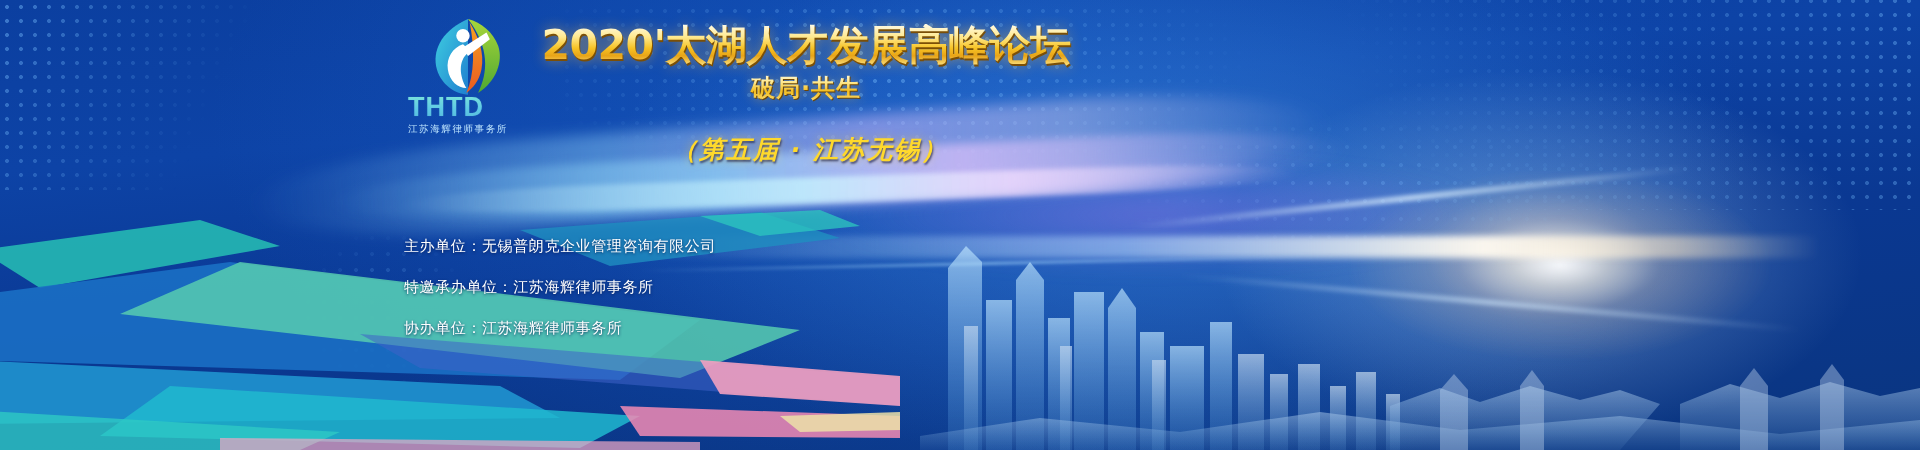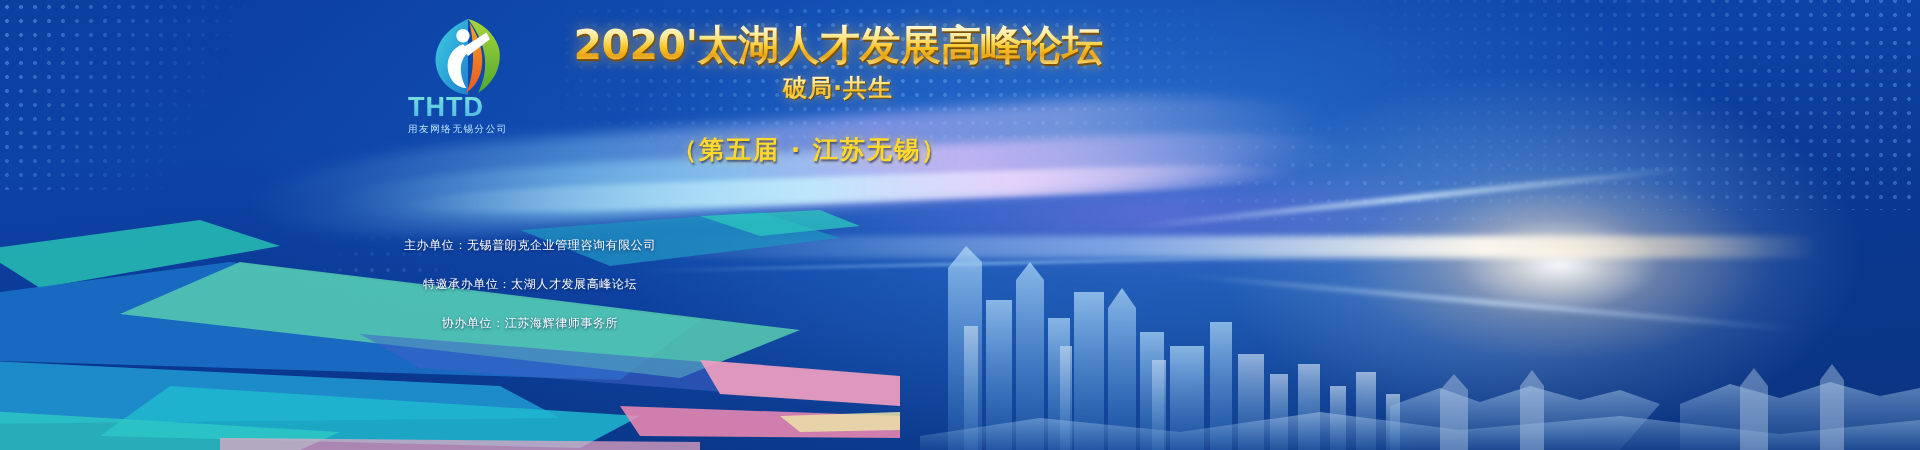--- a/index.html
+++ b/index.html
@@ -74,47 +74,48 @@
   #logo-block { position:absolute; left:408px; top:14px; width:120px; height:110px; }
   #logo-mark { width:84px; height:84px; margin:0 auto; display:block; }
   #logo-acronym { font-family:"Liberation Sans", sans-serif; font-weight:bold; font-size:27px;
     letter-spacing:1px; line-height:1; margin-top:-4px;
     background:linear-gradient(180deg,#7fe3d6 0%, #4fb8e8 55%, #3f9ad8 100%);
     -webkit-background-clip:text; background-clip:text; color:transparent;
     text-shadow:0 0 1px rgba(120,230,225,.4); }
   #logo-sub { font-size:9.5px; color:#bfe6ff; letter-spacing:1.6px; margin-top:2px; }
 
   
-  #title-block { position:absolute; left:568px; top:24px; width:540px; text-align:center; }
+  #title-block { position:absolute; left:536px; top:24px; width:540px; text-align:center; }
   #main-title {
     font-family:"DejaVu Sans", sans-serif; font-weight:bold; font-size:41px; line-height:1.06;
     letter-spacing:-0.5px; white-space:nowrap;
     background:linear-gradient(180deg, #fffbe8 0%, #ffe98f 30%, #f7c325 56%, #e8a417 74%, #fde98e 100%);
     -webkit-background-clip:text; background-clip:text; color:transparent;
     filter:drop-shadow(1px 2px 0 #7b4f06) drop-shadow(0 0 7px rgba(255,190,60,.45));
   }
   #sub-title {
     margin-top:5px; font-family:"DejaVu Sans", sans-serif; font-weight:bold; font-size:24px;
     letter-spacing:1px; white-space:nowrap;
     background:linear-gradient(180deg, #fffbe8 0%, #ffe98f 32%, #f4bd1f 60%, #fbe48a 100%);
     -webkit-background-clip:text; background-clip:text; color:transparent;
     filter:drop-shadow(1px 1.5px 0 #6d4606) drop-shadow(0 0 6px rgba(255,190,60,.4));
   }
   #edition-line {
     position:absolute; left:560px; top:133px; width:500px; text-align:center;
     font-family:"DejaVu Sans", sans-serif; font-weight:bold; font-size:25px; letter-spacing:2px;
     white-space:nowrap; color:#ffd92b;
     text-shadow:0 0 10px rgba(255,200,40,.55), 1px 2px 2px rgba(20,30,90,.75);
+    font-style:italic;
   }
 
   
   #organizers { position:absolute; left:404px; top:237px; }
-  .org-line { font-family:"DejaVu Sans", sans-serif; font-size:12px; color:#ffffff;
+  .org-line { font-family:"DejaVu Sans", sans-serif; font-size:15px; color:#ffffff;
     letter-spacing:.6px; margin-bottom:22px; white-space:nowrap;
-    text-shadow:0 1px 3px rgba(5,25,80,.85);text-align:center; }
+    text-shadow:0 1px 3px rgba(5,25,80,.85); }
   .org-line:last-child { margin-bottom:6px; }
 </style>
 </head>
 <body>
 
 <div id="banner">
 
   <div class="dots" id="dots-top-left"></div>
   <div class="dots" id="dots-top-mid"></div>
   <div class="dots" id="dots-upper-right"></div>
@@ -214,28 +215,28 @@
         </linearGradient>
       </defs>
       <path d="M50 6 C22 18 8 40 12 62 C16 84 36 96 50 96 Z" fill="url(#lg-teal)"></path>
       <path d="M50 6 C66 10 80 22 86 38 C92 56 84 80 62 94 C74 70 76 40 50 6 Z" fill="url(#lg-green)"></path>
       <path d="M52 10 C62 26 70 46 66 66 C63 80 56 88 48 94 C58 72 58 40 52 10 Z" fill="url(#lg-orange)"></path>
       <circle cx="44" cy="26" r="8" fill="#ffffff"></circle>
       <path d="M44 36 C32 40 24 52 26 66 C28 80 38 88 48 88 C40 74 38 56 50 46 C48 40 46 37 44 36 Z" fill="#ffffff"></path>
       <path d="M44 40 L72 22 L76 30 L50 50 Z" fill="#ffffff"></path>
     </svg>
     <div id="logo-acronym">THTD</div>
-    <div id="logo-sub">用友网络无锡分公司</div>
+    <div id="logo-sub">江苏海辉律师事务所</div>
   </div>
 
   <div id="title-block">
     <div id="main-title">2020'太湖人才发展高峰论坛</div>
     <div id="sub-title">破局·共生</div>
   </div>
   <div id="edition-line">（第五届 · 江苏无锡）</div>
 
   <div id="organizers">
     <div class="org-line">主办单位：无锡普朗克企业管理咨询有限公司</div>
-    <div class="org-line">特邀承办单位：太湖人才发展高峰论坛</div>
+    <div class="org-line">特邀承办单位：江苏海辉律师事务所</div>
     <div class="org-line">协办单位：江苏海辉律师事务所</div>
   </div>
 
 </div>
 
 </body></html>

